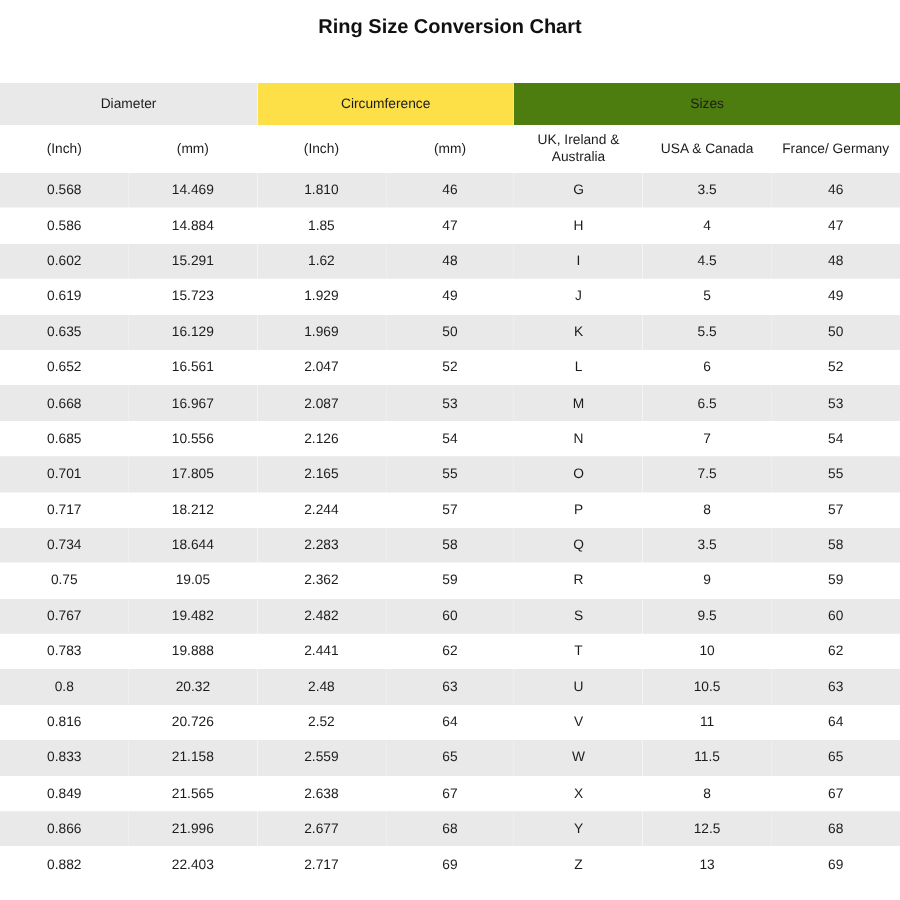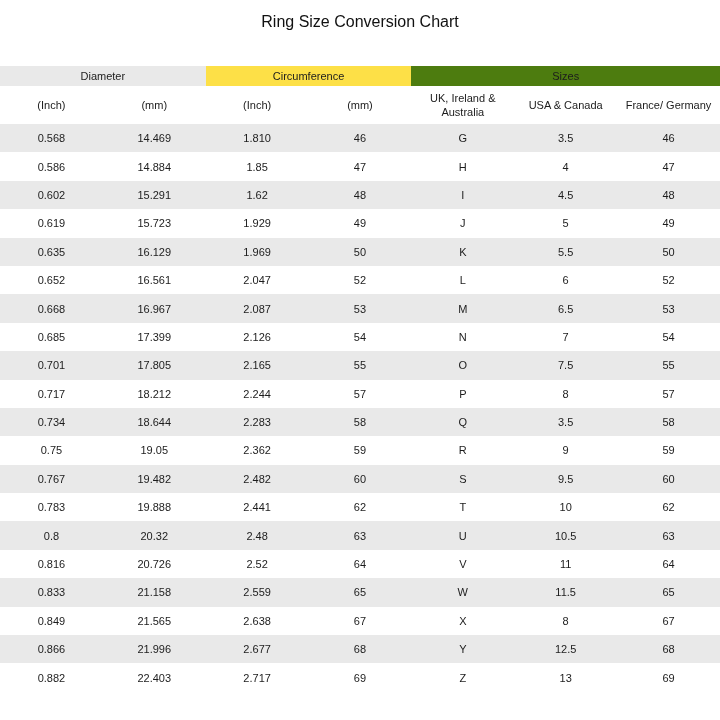--- a/index.html
+++ b/index.html
@@ -10,41 +10,41 @@
     background: #ffffff;
     font-family: "Liberation Sans", sans-serif;
     color: #1c1c1c;
     overflow: hidden;
   }
   .title {
     margin: 0;
     padding: 12px 0 0 0;
     line-height: 20px;
     font-size: 16px;
-    font-weight: normal;
+    font-weight: bold;
     text-align: center;
     color: #111111;
   }
   table.conv-table {
     width: 720px;
     margin-top: 34px;
     border-collapse: collapse;
     table-layout: fixed;
   }
   table.conv-table th,
   table.conv-table td {
     text-align: center;
     vertical-align: middle;
     padding: 0 4px;
     font-size: 11px;
     font-weight: normal;
     overflow: hidden;
   }
   th.group-th {
-    height: 20px;
+    height: 34px;
     font-size: 12.5px;
     font-weight: bold;
   }
   th.col-th {
     height: 38px;
     background: #ffffff;
     line-height: 1.3;
     padding: 2px 6px;
   }
   td.data-cell {
@@ -138,21 +138,21 @@
         <td class="data-cell">0.668</td>
         <td class="data-cell">16.967</td>
         <td class="data-cell">2.087</td>
         <td class="data-cell">53</td>
         <td class="data-cell">M</td>
         <td class="data-cell">6.5</td>
         <td class="data-cell">53</td>
       </tr>
       <tr>
         <td class="data-cell">0.685</td>
-        <td class="data-cell">17.399</td>
+        <td class="data-cell">10.556</td>
         <td class="data-cell">2.126</td>
         <td class="data-cell">54</td>
         <td class="data-cell">N</td>
         <td class="data-cell">7</td>
         <td class="data-cell">54</td>
       </tr>
       <tr>
         <td class="data-cell">0.701</td>
         <td class="data-cell">17.805</td>
         <td class="data-cell">2.165</td>

